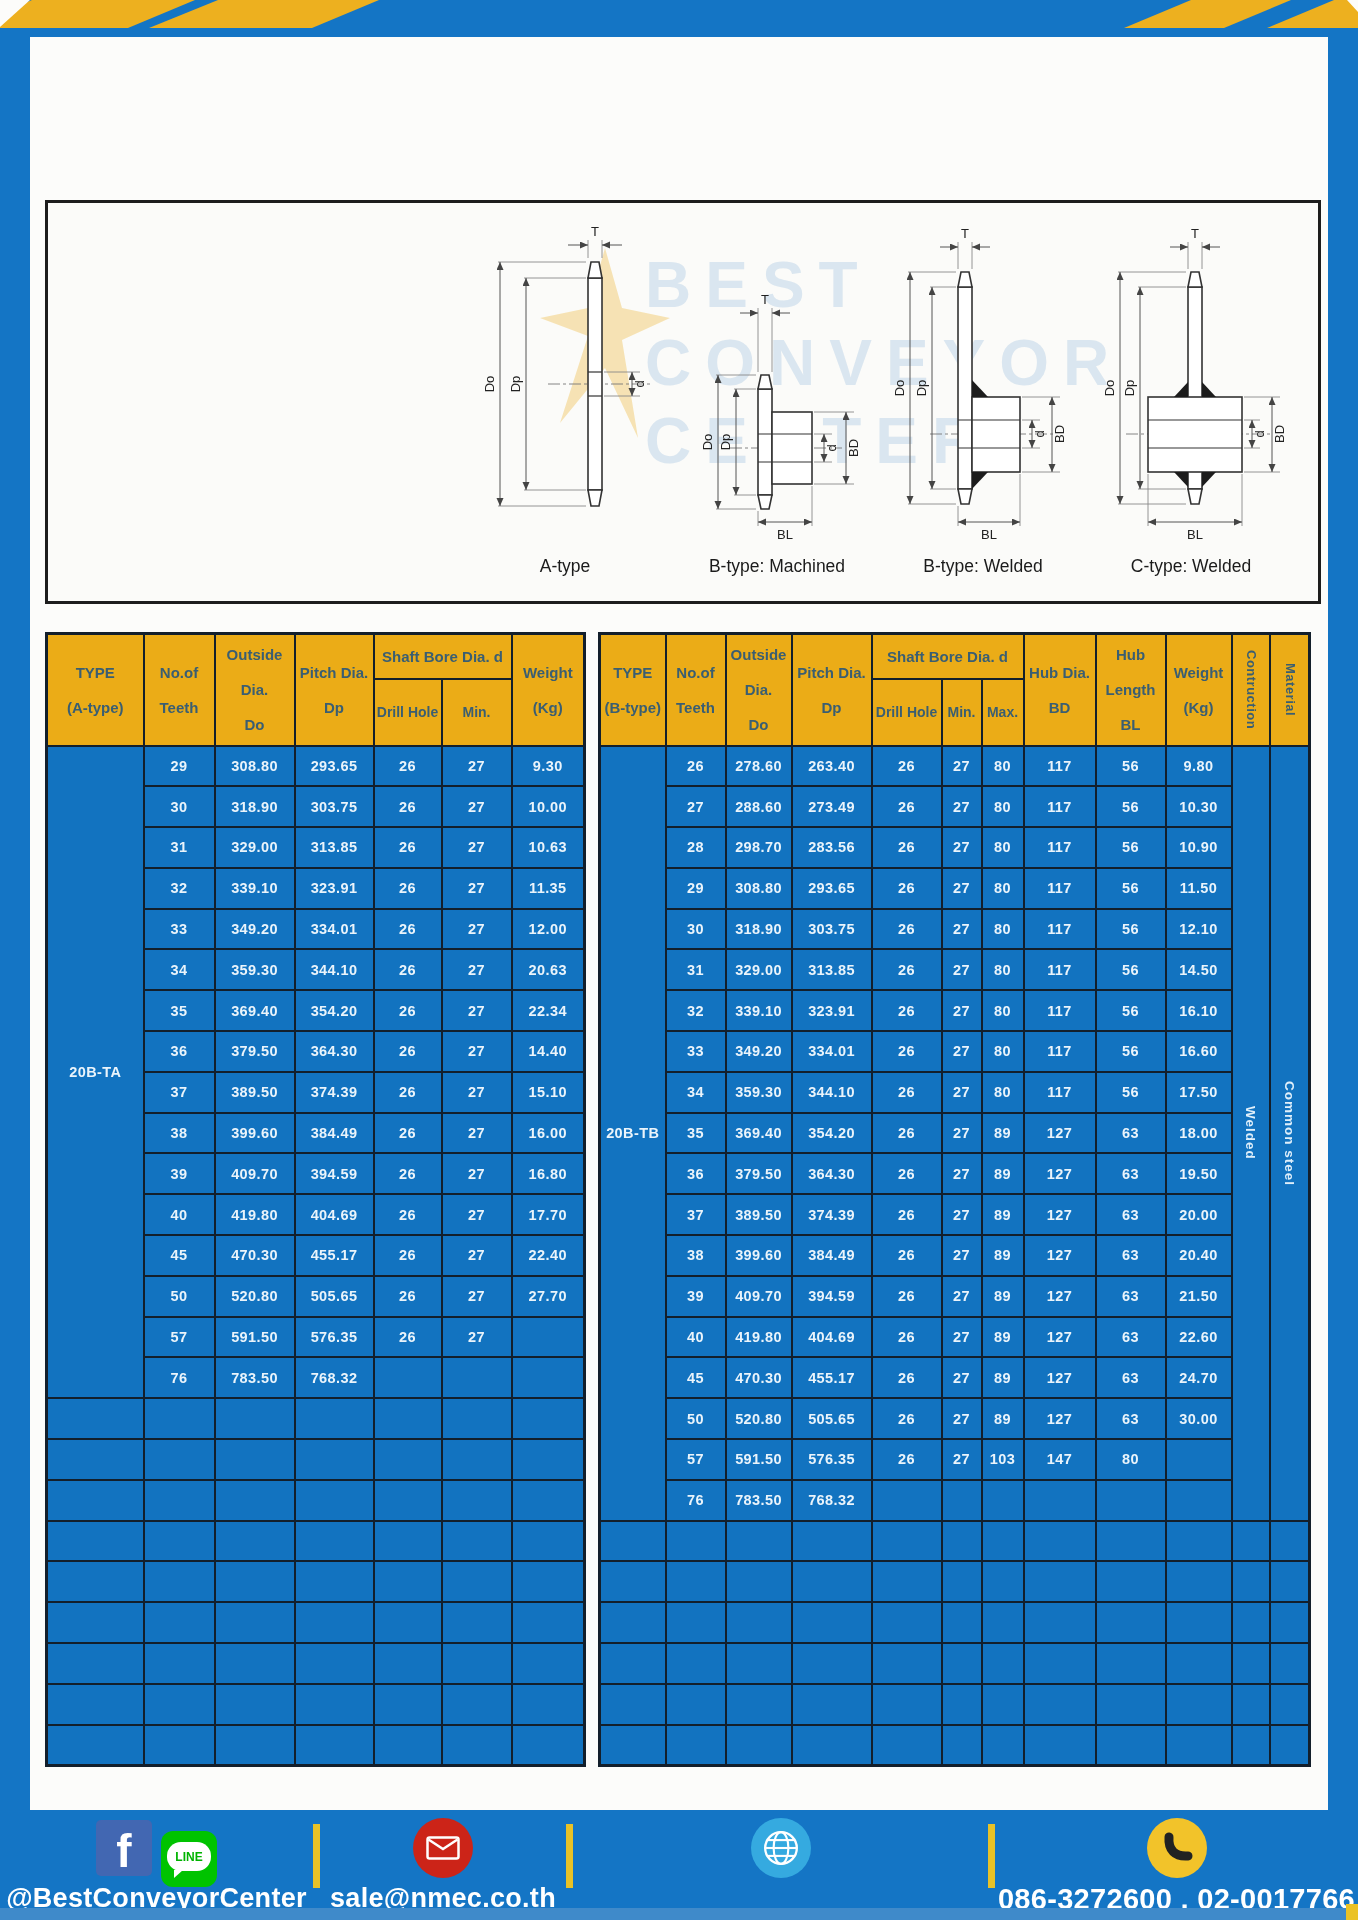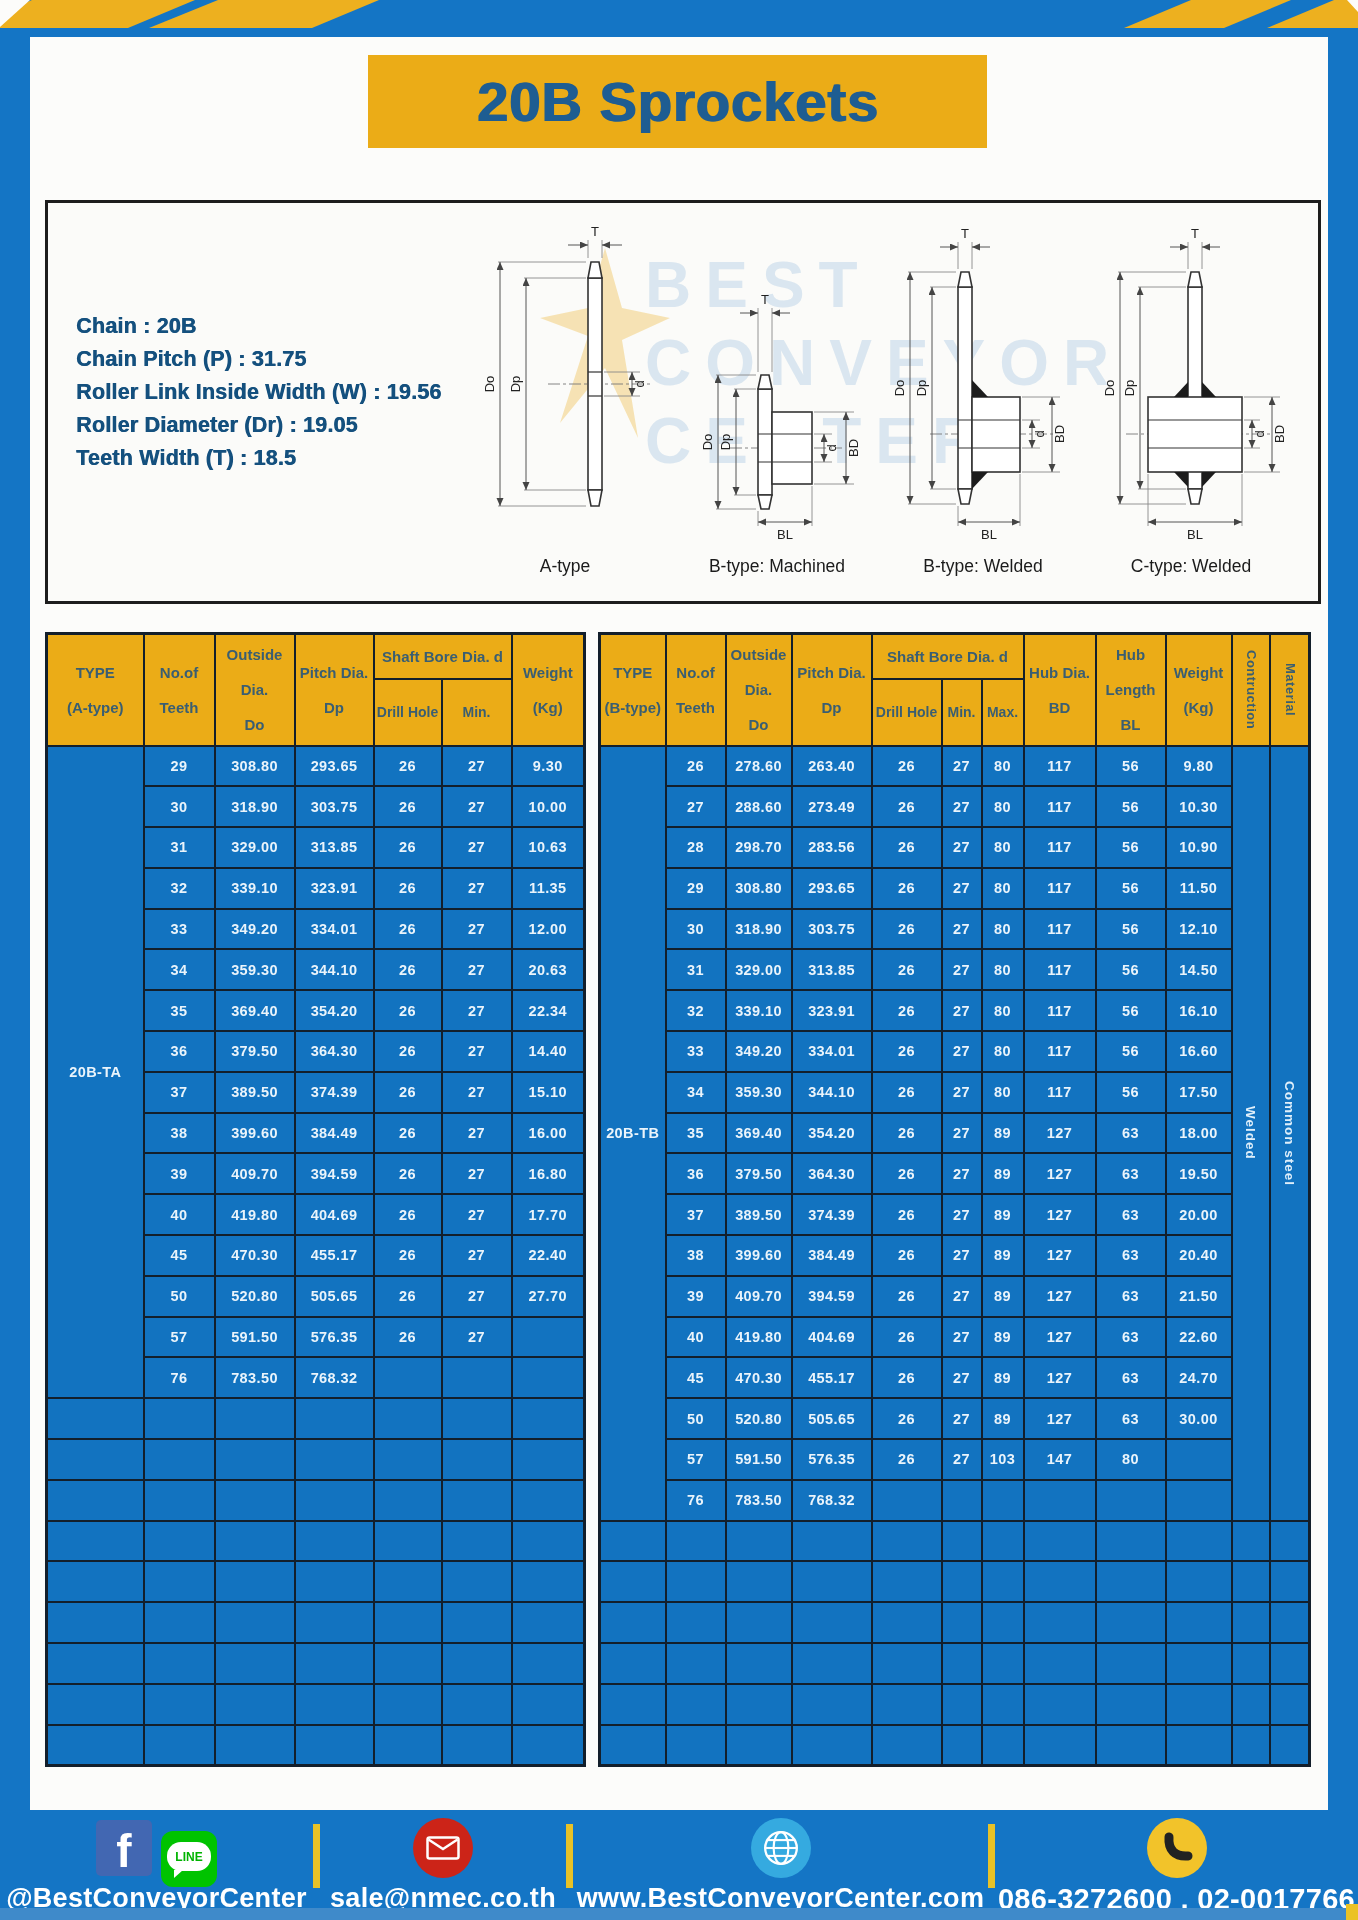--- a/index.html
+++ b/index.html
@@ -70,42 +70,32 @@
     <polygon points="32,0 195,0 128,28 -35,28" fill="#EDB01F"></polygon>
     <polygon points="218,0 379,0 312,28 149,28" fill="#EDB01F"></polygon>
     <polygon points="1191,0 1291,0 1224,28 1124,28" fill="#EDB01F"></polygon>
     <polygon points="1334,0 1460,0 1393,28 1267,28" fill="#EDB01F"></polygon>
     <polygon points="0,0 30,0 0,27" fill="#FCFCFA"></polygon>
     <polygon points="1347,0 1358,0 1358,12" fill="#FCFCFA"></polygon>
   </svg>
 
   <div class="card"></div>
 
-  <div class="title-box">
-    <div class="title">20B Sprockets</div>
-  </div>
 
   <div class="diagram-box"></div>
 
   <svg class="wm-star" width="130" height="190" viewBox="0 0 130 190">
     <polygon points="65,0 82,60 130,70 82,92 98,190 65,120 20,175 48,88 0,70 48,60" fill="#EBAC17"></polygon>
   </svg>
   <div class="wm-text">
     <div>BEST</div>
     <div>CONVEYOR</div>
     <div>CENTER</div>
   </div>
 
-  <div class="specs">
-    <div class="spec-line">Chain : 20B</div>
-    <div class="spec-line">Chain Pitch (P) : 31.75</div>
-    <div class="spec-line">Roller Link Inside Width (W) : 19.56</div>
-    <div class="spec-line">Roller Diameter (Dr) : 19.05</div>
-    <div class="spec-line">Teeth Width (T) : 18.5</div>
-  </div>
 
   <svg class="figure" style="left:480px;" width="190" height="333" viewBox="0 0 190 333">
     <defs>
         <marker id="mkA" markerWidth="9" markerHeight="8" refX="8" refY="3.5" orient="auto-start-reverse" markerUnits="userSpaceOnUse">
       <path d="M0,0 L8,3.5 L0,7 Z" fill="#444"></path>
         </marker>
       </defs>
     <line class="cl" x1="68" y1="172" x2="170" y2="172"></line>
     <rect class="part" x="108" y="66" width="14" height="212"></rect>
     <polygon class="part" points="108,66 111,50 119,50 122,66"></polygon>
@@ -920,21 +910,20 @@
         <div class="round-icon" style="background:#35AAE0;">
           <svg width="38" height="38" viewBox="0 0 36 36">
             <circle cx="18" cy="18" r="15" stroke="#fff" fill="none" stroke-width="2.2"></circle>
             <ellipse cx="18" cy="18" rx="7" ry="15" stroke="#fff" fill="none" stroke-width="2"></ellipse>
             <line x1="3" y1="18" x2="33" y2="18" stroke="#fff" stroke-width="2"></line>
             <line x1="5.5" y1="10.5" x2="30.5" y2="10.5" stroke="#fff" stroke-width="2"></line>
             <line x1="5.5" y1="25.5" x2="30.5" y2="25.5" stroke="#fff" stroke-width="2"></line>
           </svg>
         </div>
       </div>
-      <div class="flabel">www.BestConveyorCenter.com</div>
     </div>
     <div class="fdiv"></div>
     <div class="fsec" style="width:363px;">
       <div class="icon-row">
         <div class="round-icon" style="background:#F2C32A;">
           <svg width="34" height="34" viewBox="0 0 34 34">
             <path d="M9 6 C8 19 15 26 28 25" stroke="#222" stroke-width="9" fill="none" stroke-linecap="round"></path>
           </svg>
         </div>
       </div>

